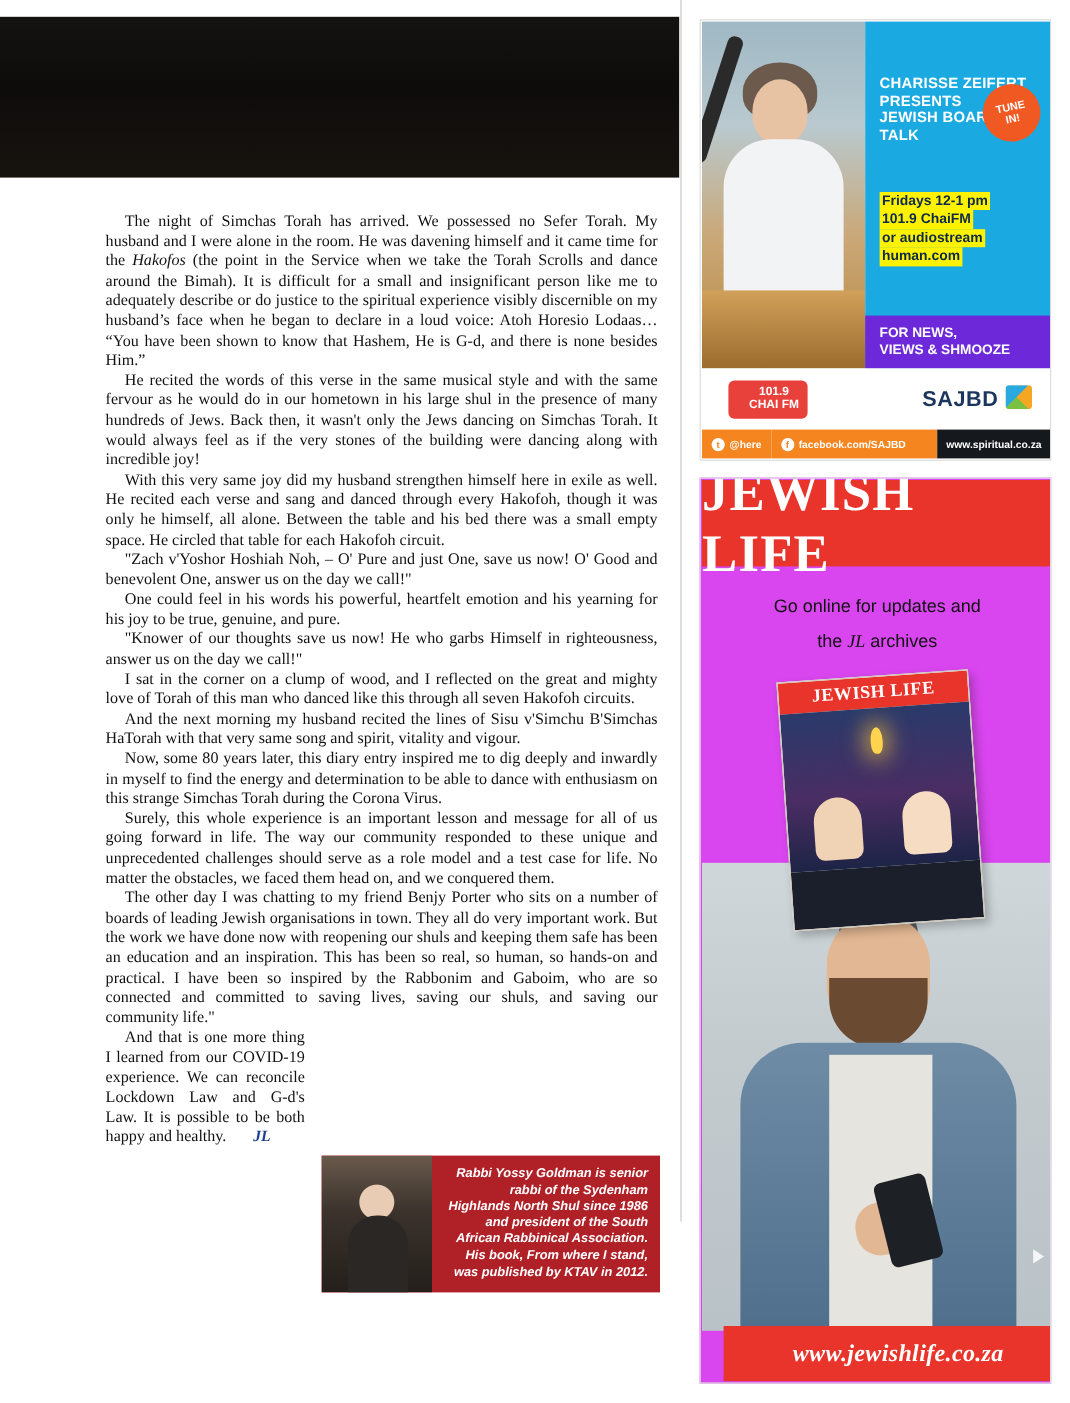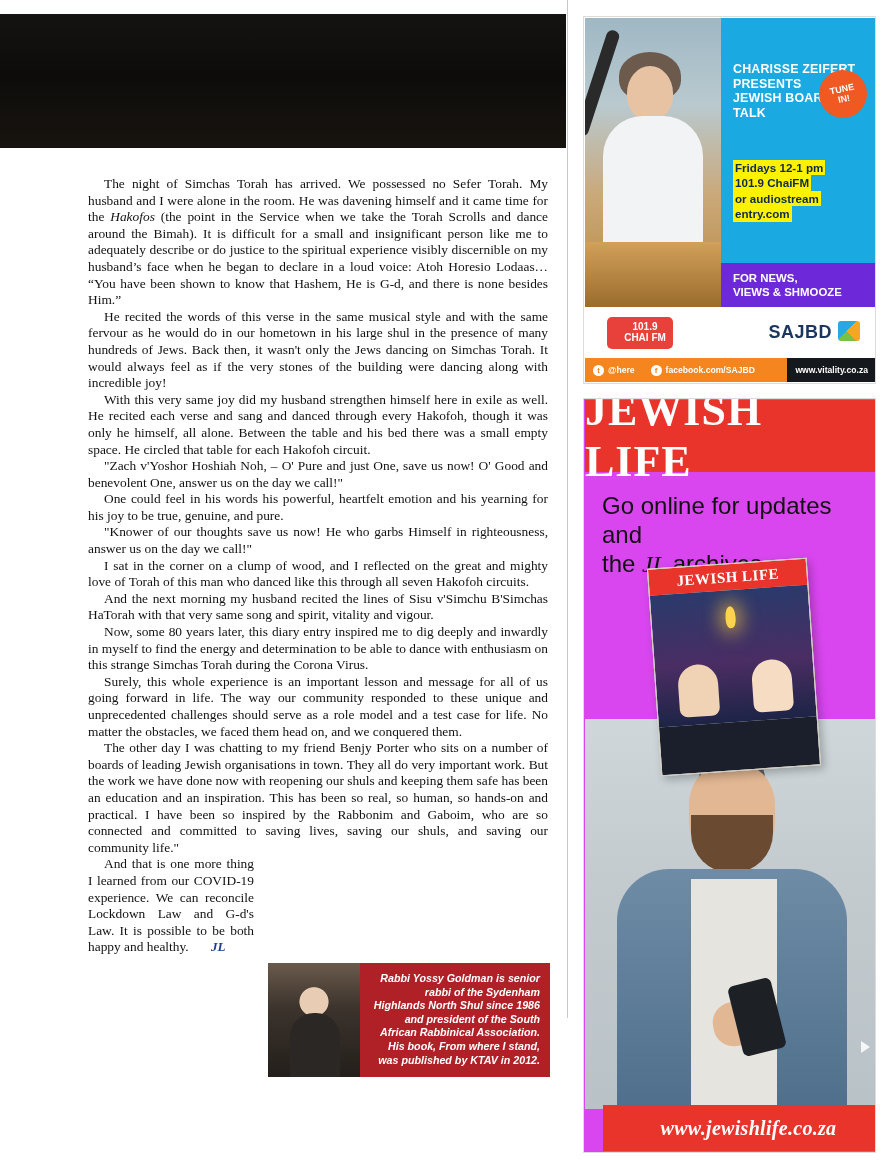--- a/index.html
+++ b/index.html
@@ -321,23 +321,23 @@
     font-weight: bold;
     letter-spacing: 1px;
     display: flex;
     align-items: center;
     justify-content: center;
   }
   .jl-head {
     position: absolute;
     left: 18px; top: 92px;
     width: 258px;
-    text-align: left;
+    text-align: center;
     font-family: "Liberation Sans", sans-serif;
-    font-size: 24px;
+    font-size: 15px;
     line-height: 29px;
     color: #111111;
   }
   .jl-head i { font-family: "Liberation Serif", serif; font-style: italic; }
 
   .jl-cover {
     position: absolute;
     left: 70px; top: 164px;
     width: 158px; height: 206px;
     background: #f2efe9;
@@ -535,21 +535,21 @@
         <div>
           <div>TUNE</div>
           <div>IN!</div>
         </div>
       </div>
 
       <div class="jbt-sched">
         <div><span class="hl">Fridays 12-1 pm</span></div>
         <div><span class="hl">101.9 ChaiFM</span></div>
         <div><span class="hl">or audiostream</span></div>
-        <div><span class="hl">entry.com</span></div>
+        <div><span class="hl">human.com</span></div>
       </div>
 
       <div class="jbt-orange">
         <div>FOR NEWS,</div>
         <div>VIEWS &amp; SHMOOZE</div>
       </div>
     </div>
 
     <div class="jbt-logos">
       <div class="chai-logo">
@@ -564,21 +564,21 @@
     <div class="jbt-footer">
       <div class="seg seg-orange">
         <span class="dot-icon">t</span>
         <span>@here</span>
       </div>
       <div class="seg seg-orange2">
         <span class="dot-icon">f</span>
         <span>facebook.com/SAJBD</span>
       </div>
       <div class="seg seg-dark">
-        <span>www.vitality.co.za</span>
+        <span>www.spiritual.co.za</span>
       </div>
     </div>
   </div>
 
   <div class="ad-jl">
     <div class="jl-masthead">JEWISH LIFE</div>
 
     <div class="jl-head">
       <div>Go online for updates and</div>
       <div><span>the </span><i>JL</i><span> archives</span></div>

